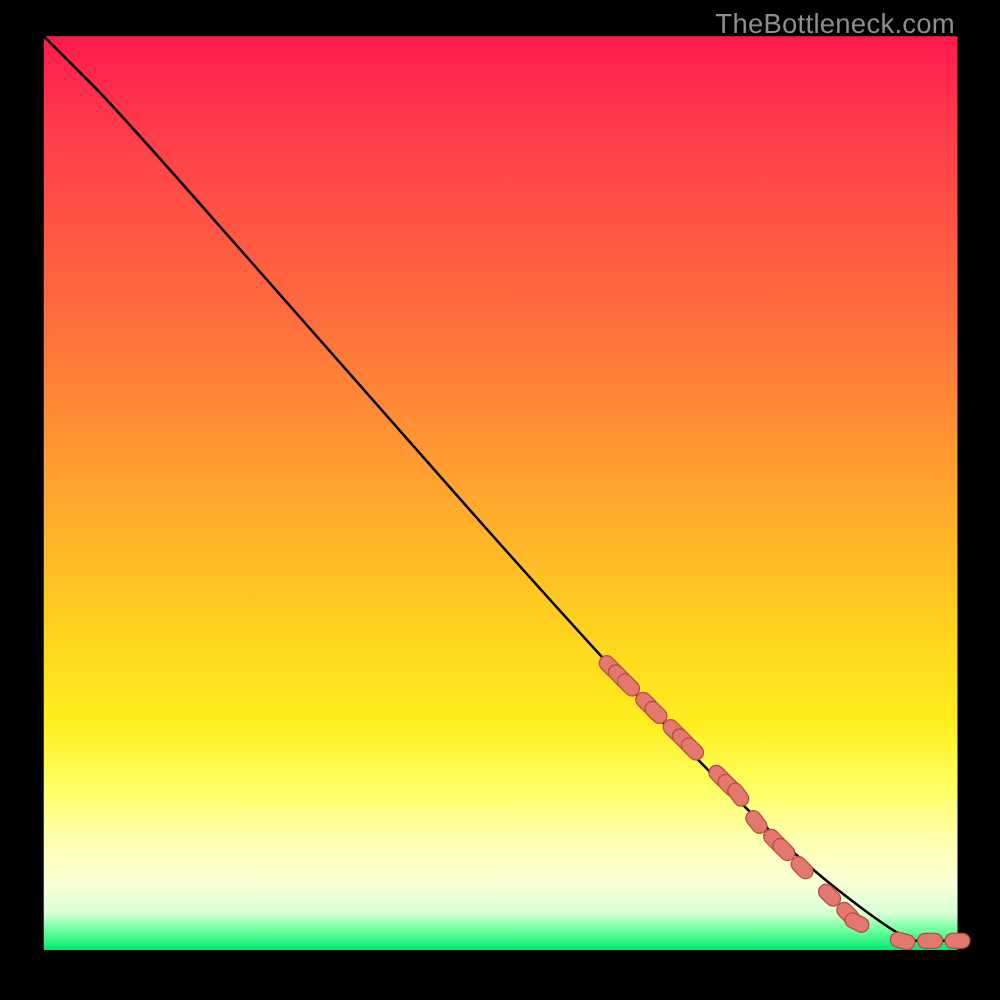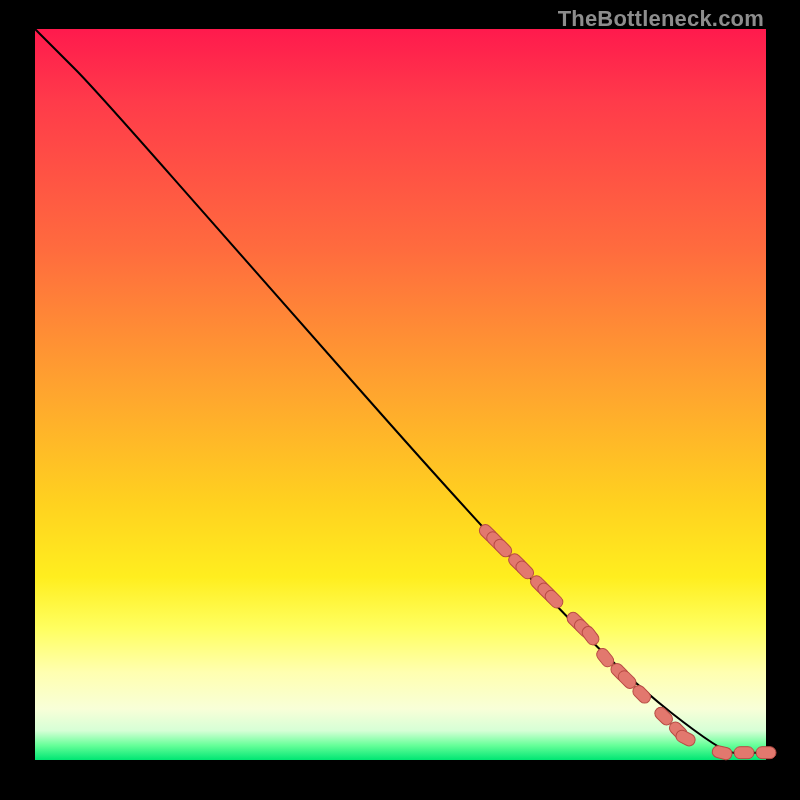--- a/index.html
+++ b/index.html
@@ -40,21 +40,21 @@
       #00e673 100%
     );
   }
   .watermark {
     position: absolute;
     top: 6px;
     right: 36px;
     color: #8d8d8d;
     font-size: 22px;
     letter-spacing: 0.2px;
-    font-weight: 700;
+    font-weight: 400;
   }
   svg.chart {
     position: absolute;
     left: 0;
     top: 0;
     width: 731px;
     height: 731px;
     overflow: visible;
   }
   .line {

